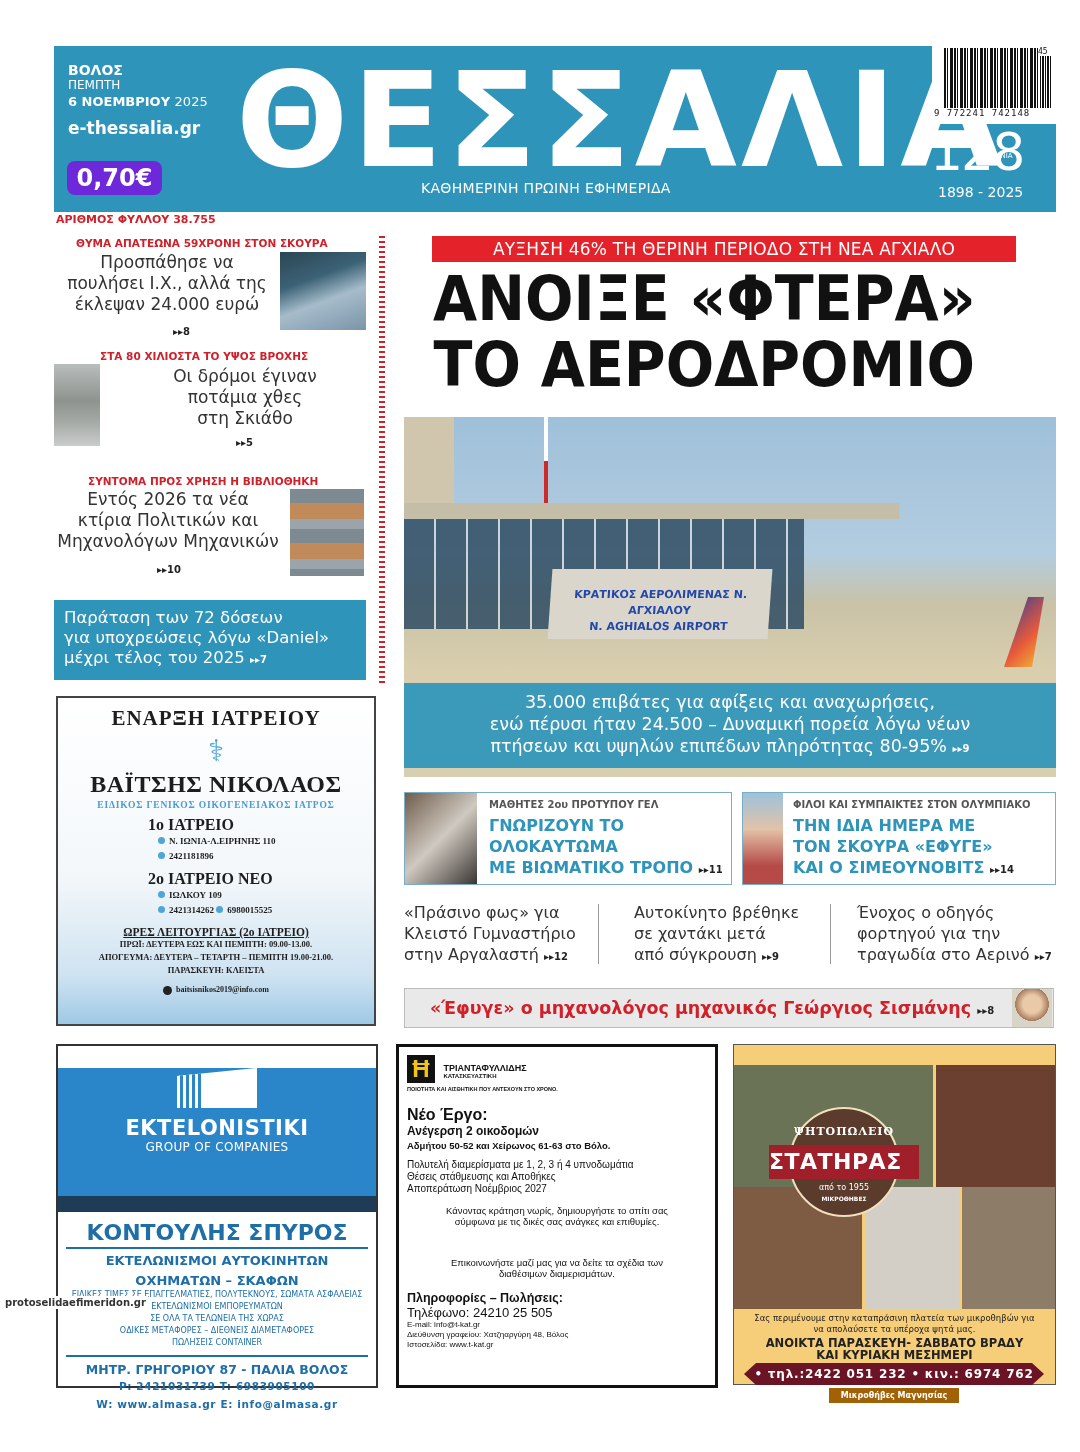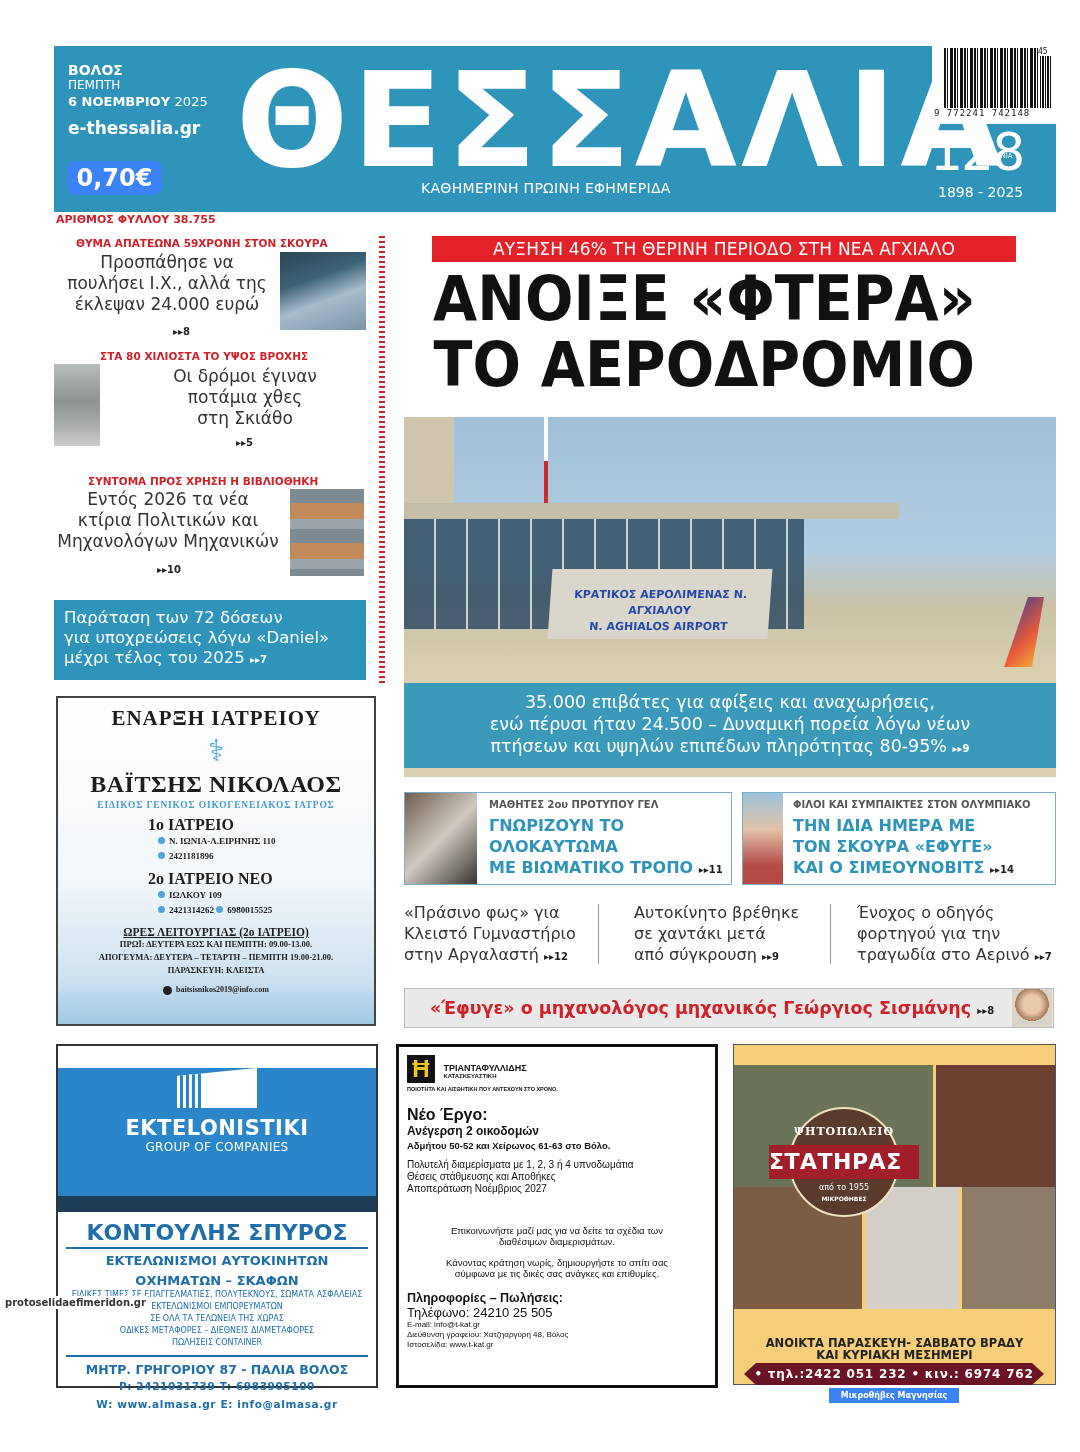--- a/index.html
+++ b/index.html
@@ -8,21 +8,21 @@
   .abs { position: absolute; }
 
   
   .masthead { left: 54px; top: 46px; width: 1002px; height: 166px; background: #2e94ba; }
   .mh-left { left: 68px; top: 62px; color: #fff; }
   .mh-city { font: bold 14px "DejaVu Sans", sans-serif; line-height: 16px; }
   .mh-day { font: 12px "DejaVu Sans", sans-serif; line-height: 15px; }
   .mh-date { font: bold 13px "DejaVu Sans", sans-serif; line-height: 17px; }
   .mh-date span { font-weight: normal; }
   .mh-web { font: bold 17px "DejaVu Sans", sans-serif; margin-top: 8px; }
-  .price { left: 67px; top: 161px; width: 95px; height: 34px; background: #3b82f6; color: #fff; border-radius: 8px;
+  .price { left: 67px; top: 161px; width: 95px; height: 34px; background: #6d28d9; color: #fff; border-radius: 8px;
            font: bold 24px "DejaVu Sans", sans-serif; text-align: center; line-height: 34px; }
   .logo { left: 236px; top: 60px; width: 640px; height: 120px; color: #fff;
           font: bold 132px "DejaVu Sans", sans-serif; letter-spacing: 4px; line-height: 120px; white-space: nowrap; }
   .tagline { left: 421px; top: 180px; color: #fff; font: 14px "DejaVu Sans", sans-serif; letter-spacing: 0.3px; }
   .barcode-box { left: 932px; top: 46px; width: 124px; height: 78px; background: #fff; }
   .barcode { left: 944px; top: 48px; width: 94px; height: 60px;
              background: repeating-linear-gradient(90deg,#111 0 2px,#fff 2px 3px,#111 3px 4px,#fff 4px 6px,#111 6px 9px,#fff 9px 10px); }
   .barcode2 { left: 1040px; top: 56px; width: 12px; height: 52px;
               background: repeating-linear-gradient(90deg,#111 0 1px,#fff 1px 2px,#111 2px 4px,#fff 4px 5px); }
   .barcode-num { left: 934px; top: 108px; font: 9px "DejaVu Sans Mono", monospace; color: #111; letter-spacing: 1px; }
@@ -137,21 +137,21 @@
   .ad-sta .badge-top { position: absolute; left: 60px; top: 80px; width: 100px; text-align: center; color: #fff; font: bold 11px "DejaVu Serif", serif; letter-spacing: 1px; }
   .ad-sta .ribbon { position: absolute; left: 35px; top: 100px; width: 150px; height: 34px; background: #a11f2a; color: #fff;
                     font: bold 22px "DejaVu Sans", sans-serif; text-align: left; line-height: 34px; letter-spacing: 0.5px; }
   .ad-sta .since { position: absolute; left: 60px; top: 138px; width: 100px; text-align: center; color: #fff; font: 8px "DejaVu Sans", sans-serif; }
   .ad-sta .loc { position: absolute; left: 60px; top: 150px; width: 100px; text-align: center; color: #fff; font: bold 6px "DejaVu Sans", sans-serif; }
   .ad-sta .txt { position: absolute; left: 0; top: 268px; width: 321px; text-align: center; font: 8.5px "DejaVu Sans", sans-serif; color: #222; line-height: 11px; }
   .ad-sta .open { position: absolute; left: 0; top: 292px; width: 321px; text-align: center; font: bold 11.5px "DejaVu Sans", sans-serif; color: #222; line-height: 12px; }
   .ad-sta .tel { position: absolute; left: 10px; top: 318px; width: 300px; height: 22px; background: #6b1426; color: #fff;
                  font: bold 12px "DejaVu Sans", sans-serif; text-align: center; line-height: 22px; letter-spacing: 0.8px;
                  clip-path: polygon(4% 0,96% 0,100% 50%,96% 100%,4% 100%,0 50%); }
-  .ad-sta .place { position: absolute; left: 95px; top: 343px; width: 130px; height: 15px; background: #3b82f6; color: #fff;
+  .ad-sta .place { position: absolute; left: 95px; top: 343px; width: 130px; height: 15px; background: #a16207; color: #fff;
                    font: bold 8px "DejaVu Sans", sans-serif; text-align: center; line-height: 15px; }
 </style>
 </head>
 <body>
 
 <div class="abs masthead"></div>
 <div class="abs mh-left">
   <div class="mh-city">ΒΟΛΟΣ</div>
   <div class="mh-day">ΠΕΜΠΤΗ</div>
   <div class="mh-date"><b>6 ΝΟΕΜΒΡΙΟΥ</b> <span>2025</span></div>
@@ -317,42 +317,46 @@
   </div>
   <div class="slogan">ΠΟΙΟΤΗΤΑ ΚΑΙ ΑΙΣΘΗΤΙΚΗ ΠΟΥ ΑΝΤΕΧΟΥΝ ΣΤΟ ΧΡΟΝΟ.</div>
   <div class="p1">Νέο Έργο:</div>
   <div class="p2">Ανέγερση 2 οικοδομών</div>
   <div class="p3">Αδμήτου 50-52 και Χείρωνος 61-63 στο Βόλο.</div>
   <div class="p4">
     <div>Πολυτελή διαμερίσματα με 1, 2, 3 ή 4 υπνοδωμάτια</div>
     <div>Θέσεις στάθμευσης και Αποθήκες</div>
     <div>Αποπεράτωση Νοέμβριος 2027</div>
   </div>
+  <div class="cen">
+    <div>Κάνοντας κράτηση νωρίς, δημιουργήστε το σπίτι σας</div>
+    <div>σύμφωνα με τις δικές σας ανάγκες και επιθυμίες.</div>
+  </div>
   <div class="cen" style="margin-top:30px;">
     <div>Επικοινωνήστε μαζί μας για να δείτε τα σχέδια των</div>
     <div>διαθέσιμων διαμερισμάτων.</div>
-  </div>
-  <div class="cen">
-    <div>Κάνοντας κράτηση νωρίς, δημιουργήστε το σπίτι σας</div>
-    <div>σύμφωνα με τις δικές σας ανάγκες και επιθυμίες.</div>
   </div>
   <div class="info-t">Πληροφορίες – Πωλήσεις:</div>
   <div class="phone">Τηλέφωνο: 24210 25 505</div>
   <div class="tiny">E-mail: info@t-kat.gr</div>
   <div class="tiny">Διεύθυνση γραφείου: Χατζηαργύρη 48, Βόλος</div>
   <div class="tiny">Ιστοσελίδα: www.t-kat.gr</div>
 </div>
 
 <div class="abs ad-sta">
   <div class="photos"></div>
   <div class="photos2"></div>
   <div class="badge"></div>
   <div class="badge-top">ΨΗΤΟΠΩΛΕΙΟ</div>
   <div class="ribbon">ΣΤΑΤΗΡΑΣ</div>
   <div class="since">από το 1955</div>
   <div class="loc">ΜΙΚΡΟΘΗΒΕΣ</div>
+  <div class="txt">
+    <div>Σας περιμένουμε στην καταπράσινη πλατεία των μικροθηβών για</div>
+    <div>να απολαύσετε τα υπέροχα ψητά μας.</div>
+  </div>
   <div class="open">
     <div>ΑΝΟΙΚΤΑ ΠΑΡΑΣΚΕΥΗ- ΣΑΒΒΑΤΟ ΒΡΑΔΥ</div>
     <div>ΚΑΙ ΚΥΡΙΑΚΗ ΜΕΣΗΜΕΡΙ</div>
   </div>
   <div class="tel">• τηλ.:2422 051 232 • κιν.: 6974 762 912</div>
   <div class="place">Μικροθήβες Μαγνησίας</div>
 </div>
 
 </body></html>

